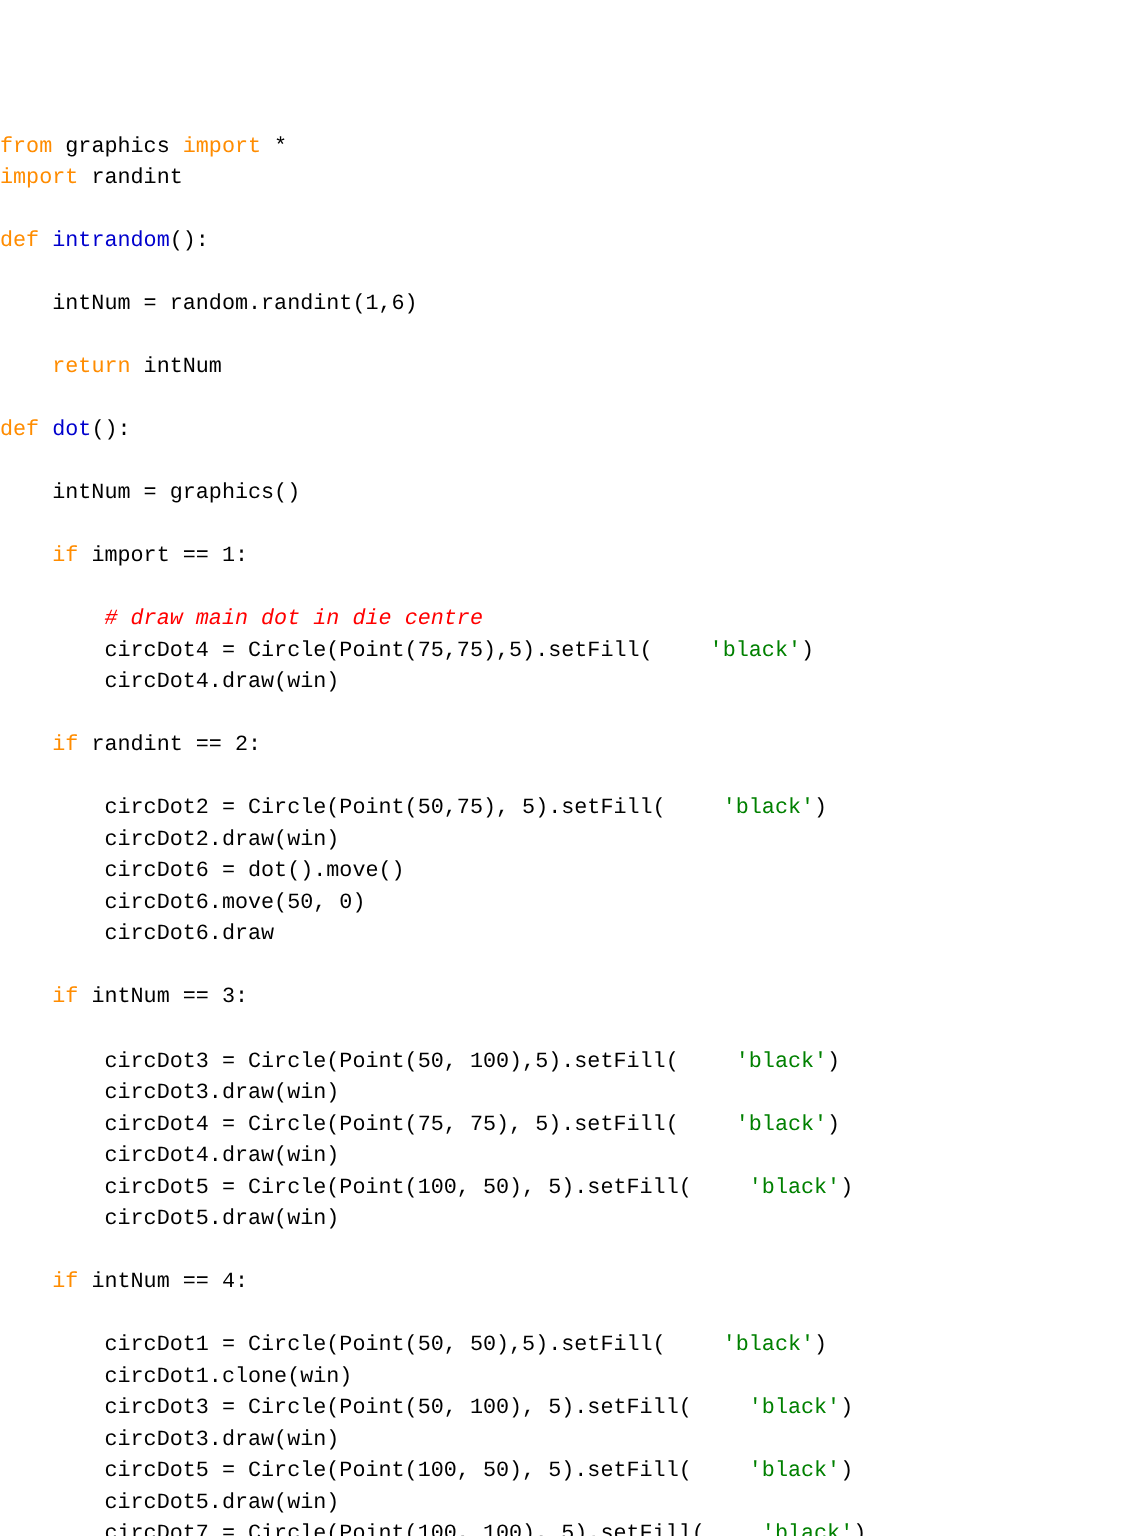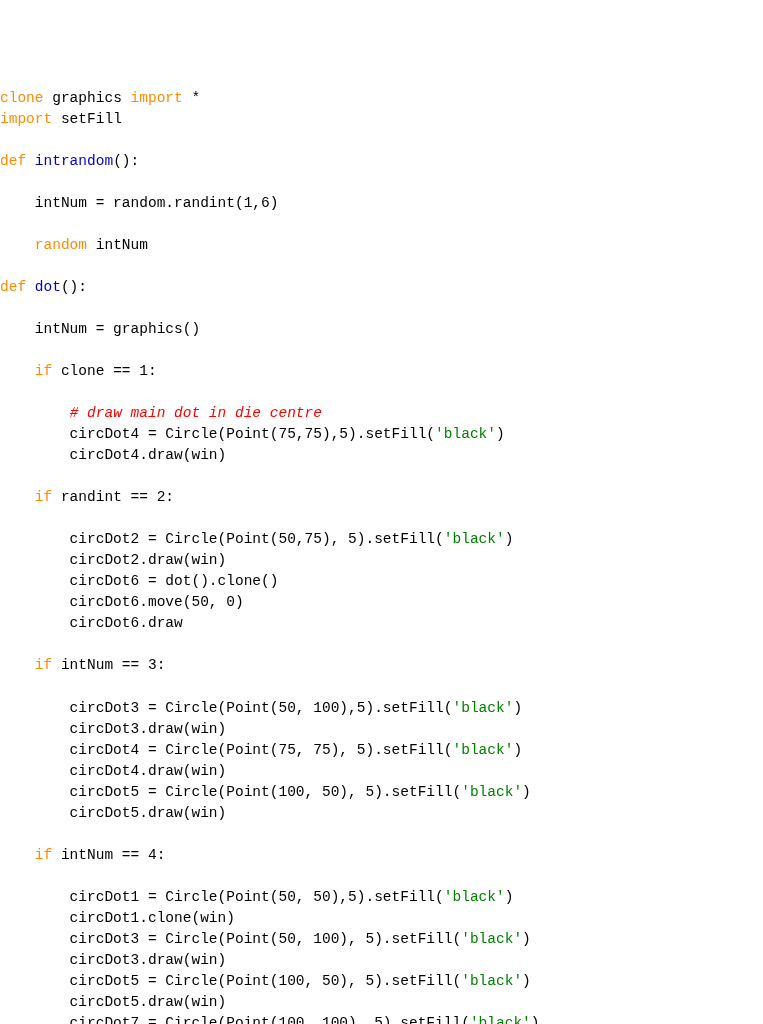--- a/index.html
+++ b/index.html
@@ -11,51 +11,51 @@
     line-height: 1.45;
     color: #000000;
     white-space: pre;
   }
   .code {
     padding: 4px 0 20px 0;
   }
   .kw { color: #ff8c00; }      
   .fn { color: #0000cd; text-align: center; }      
   .cm { color: #ff0000; font-style: italic; } 
-  .str { color: #008000; }     
+  .str { color: #008000; margin-left: 38px; }     
 </style>
 </head>
 <body>
 
 
 
-<div class="code"><span class="kw">clone</span><span> graphics </span><span class="kw">import</span><span> *</span>
-<span class="kw">import</span><span> setFill</span>
+<div class="code"><span class="kw">from</span><span> graphics </span><span class="kw">import</span><span> *</span>
+<span class="kw">import</span><span> randint</span>
 <span></span>
 <span class="kw">def</span><span> </span><span class="fn">intrandom</span><span>():</span>
 <span></span>
 <span>    intNum = random.randint(1,6)</span>
 <span></span>
-<span>    </span><span class="kw">random</span><span> intNum</span>
+<span>    </span><span class="kw">return</span><span> intNum</span>
 <span></span>
 <span class="kw">def</span><span> </span><span class="fn">dot</span><span>():</span>
 <span></span>
 <span>    intNum = graphics()</span>
 <span></span>
-<span>    </span><span class="kw">if</span><span> clone == 1:</span>
+<span>    </span><span class="kw">if</span><span> import == 1:</span>
 <span></span>
 <span>        </span><span class="cm"># draw main dot in die centre</span>
 <span>        circDot4 = Circle(Point(75,75),5).setFill(</span><span class="str">'black'</span><span>)</span>
 <span>        circDot4.draw(win)</span>
 <span></span>
 <span>    </span><span class="kw">if</span><span> randint == 2:</span>
 <span></span>
 <span>        circDot2 = Circle(Point(50,75), 5).setFill(</span><span class="str">'black'</span><span>)</span>
 <span>        circDot2.draw(win)</span>
-<span>        circDot6 = dot().clone()</span>
+<span>        circDot6 = dot().move()</span>
 <span>        circDot6.move(50, 0)</span>
 <span>        circDot6.draw</span>
 <span></span>
 <span>    </span><span class="kw">if</span><span> intNum == 3:</span>
 <span></span>
 <span>        circDot3 = Circle(Point(50, 100),5).setFill(</span><span class="str">'black'</span><span>)</span>
 <span>        circDot3.draw(win)</span>
 <span>        circDot4 = Circle(Point(75, 75), 5).setFill(</span><span class="str">'black'</span><span>)</span>
 <span>        circDot4.draw(win)</span>
 <span>        circDot5 = Circle(Point(100, 50), 5).setFill(</span><span class="str">'black'</span><span>)</span>

